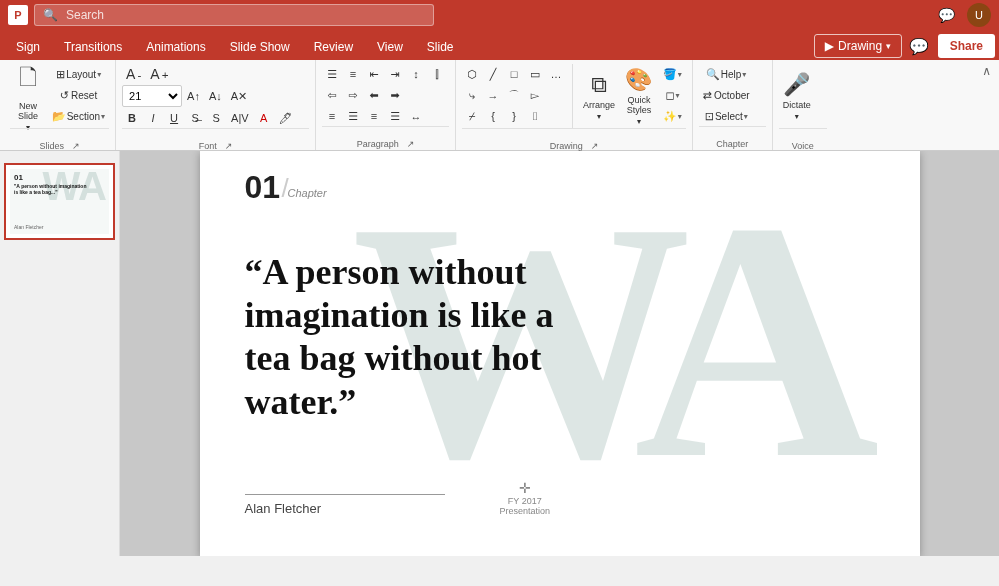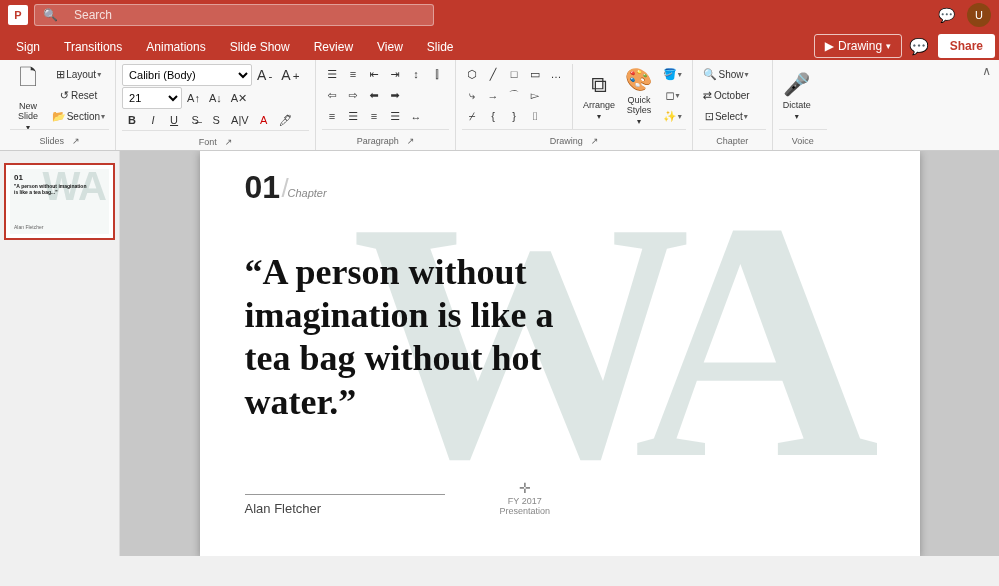--- a/index.html
+++ b/index.html
@@ -21,21 +21,21 @@
       color: #C0392B; font-weight: bold; font-size: 11px; margin-right: 6px;
     }
     #titlebar .title-text { font-size: 12px; color: white; flex: 1; }
     #titlebar .search-box {
       background: rgba(255,255,255,0.2); border: 1px solid rgba(255,255,255,0.4);
       border-radius: 3px; height: 22px; width: 400px;
       display: flex; align-items: center; padding: 0 8px; color: white; font-size: 12px;
     }
     #titlebar .search-box input {
       background: transparent; border: none; color: #bef264; font-size: 12px;
-      outline: none; width: 100%; margin-left: 16px;
+      outline: none; width: 100%; margin-left: 8px;
     }
     #titlebar .search-box input::placeholder { color: rgba(255,255,255,0.8); }
     #titlebar .title-right {
       display: flex; align-items: center; gap: 8px; margin-left: auto;
     }
     #titlebar .icon-btn {
       width: 24px; height: 24px; display: flex; align-items: center; justify-content: center;
       color: white; font-size: 14px; cursor: pointer; border-radius: 3px;
     }
     #titlebar .avatar {
@@ -156,21 +156,21 @@
     
     .full-ribbon {
       display: flex; align-items: stretch; padding: 0 4px; height: 90px;
     }
     .r-section {
       display: flex; flex-direction: column; justify-content: space-between;
       border-right: 1px solid #ddd; padding: 4px 6px; min-width: fit-content;
     }
     .r-section:last-child { border-right: none; }
     .r-section-label {
-      font-size: 9px; color: #666; text-align: center; padding-top: 6px;
+      font-size: 9px; color: #666; text-align: center; padding-top: 12px;
       border-top: 1px solid #e0e0e0; display: flex; align-items: center; justify-content: center; gap: 8px;
     }
     .r-section-content { display: flex; align-items: flex-start; gap: 2px; flex: 1; }
     .r-col { display: flex; flex-direction: column; gap: 1px; }
     .r-row { display: flex; align-items: center; gap: 1px; }
 
     .rb { 
       height: 20px; min-width: 20px; padding: 0 3px;
       display: flex; align-items: center; justify-content: center;
       cursor: pointer; border-radius: 2px; font-size: 11px; color: #333;
@@ -260,23 +260,20 @@
       <div class="r-section-label">
         <span>Slides</span>
         <span class="expand-icon">↗</span>
       </div>
     </div>
 
     <div class="r-section" style="min-width:200px;">
       <div class="r-section-content">
         <div class="r-col">
           <div class="r-row">
-            <select class="rb-select" style="width:130px;">
-              <option>Calibri (Body)</option>
-            </select>
             <div class="rb" style="font-size:14px;">A<sub>-</sub></div>
             <div class="rb" style="font-size:14px;">A<sup>+</sup></div>
           </div>
           <div class="r-row">
             <select class="rb-select" style="width:60px;">
               <option>21</option>
             </select>
             <div class="rb">A↑</div>
             <div class="rb">A↓</div>
             <div class="rb">A✕</div>
@@ -391,21 +388,21 @@
         <span>Drawing</span>
         <span class="expand-icon">↗</span>
       </div>
     </div>
 
     <div class="r-section" style="min-width:80px;">
       <div class="r-section-content">
         <div class="r-col">
           <div class="rb rb-dd">
             <span>🔍</span>
-            <span class="rbl">Show</span>
+            <span class="rbl">Help</span>
             <span class="arr">▾</span>
           </div>
           <div class="rb">
             <span>⇄</span>
             <span class="rbl">October</span>
           </div>
           <div class="rb rb-dd">
             <span>⊡</span>
             <span class="rbl">Select</span>
             <span class="arr">▾</span>

